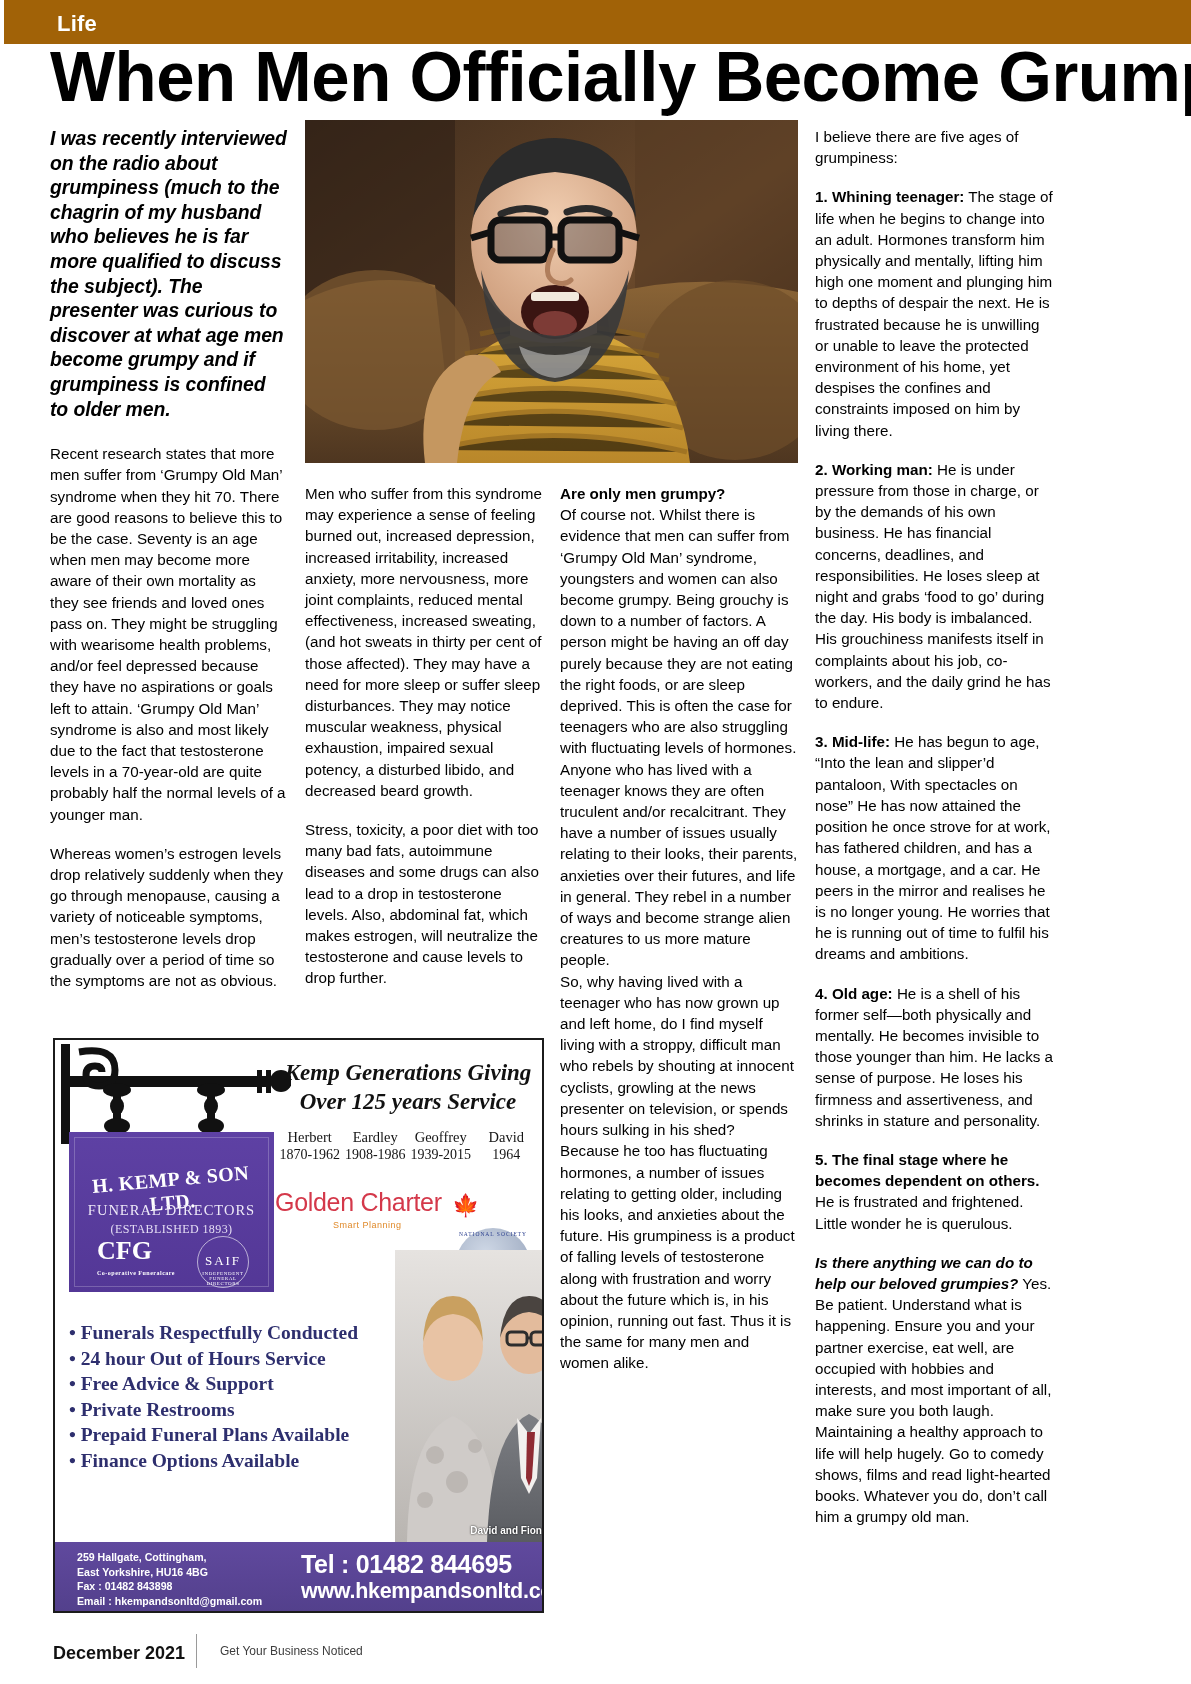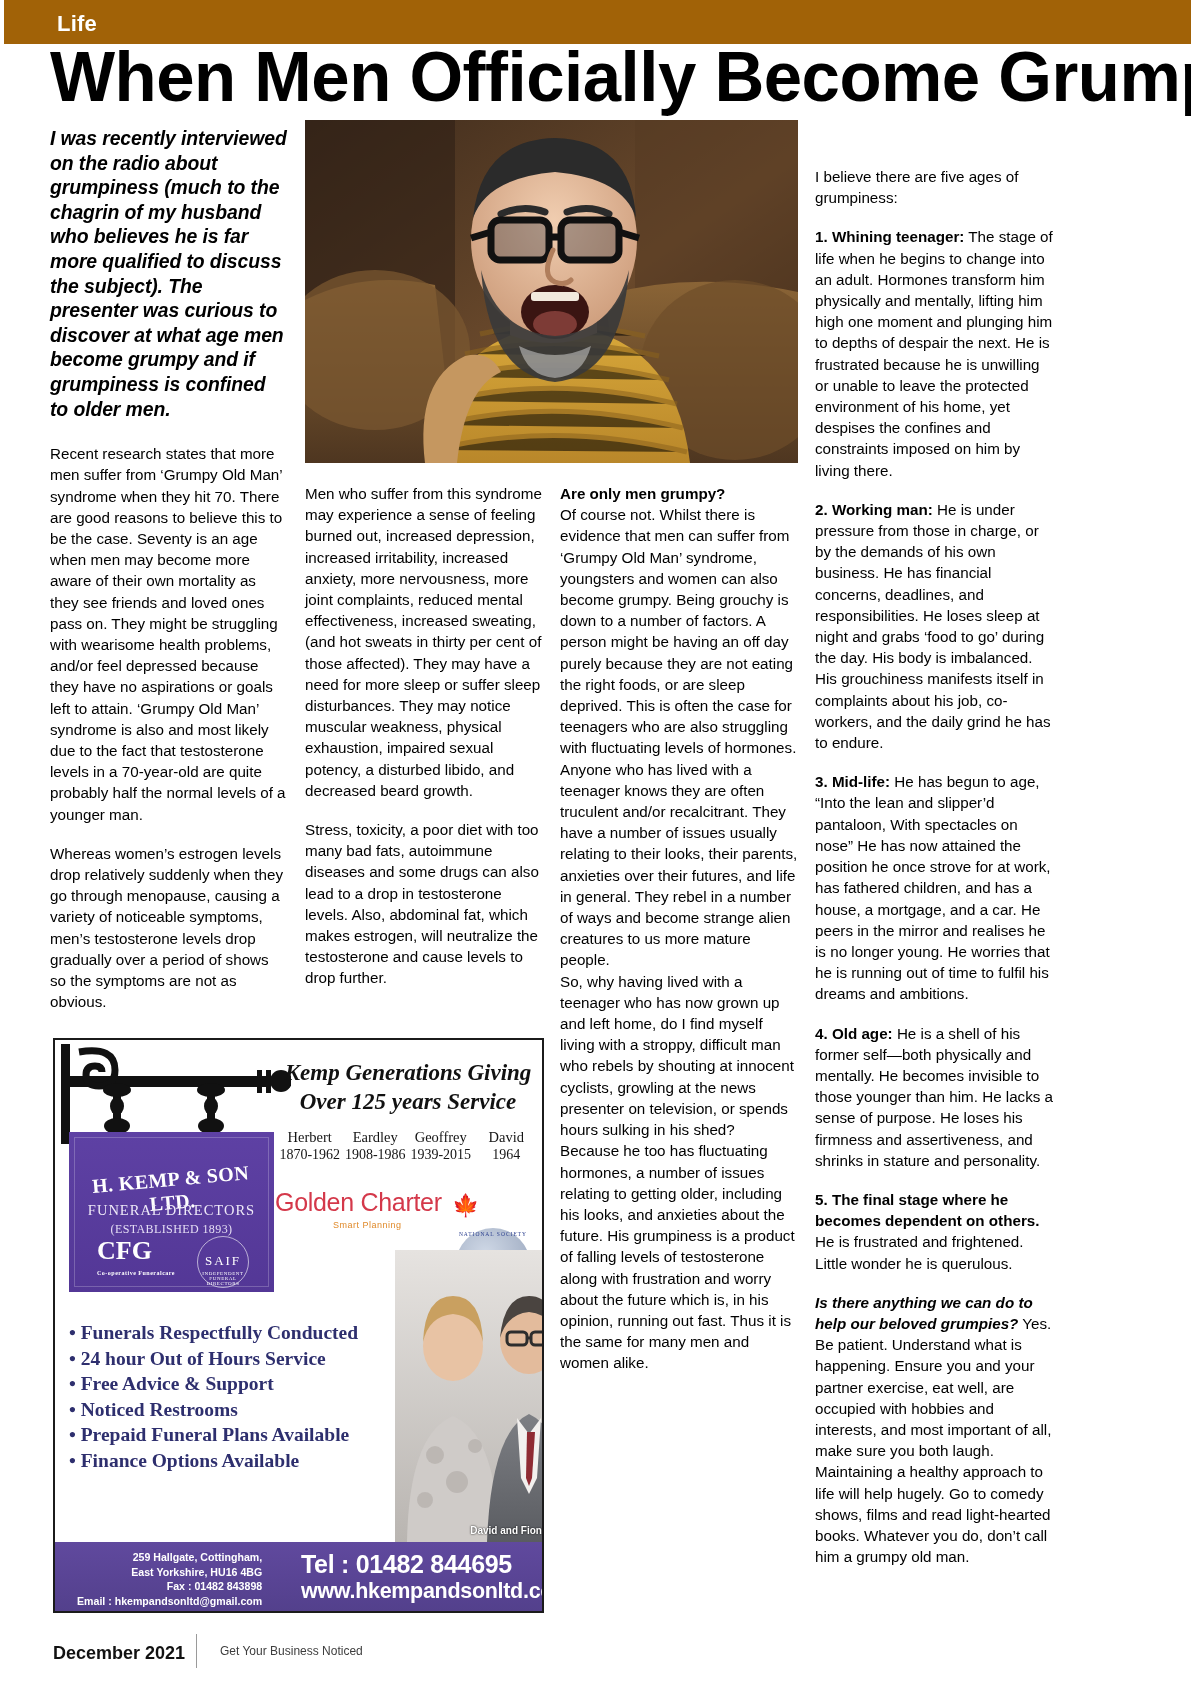--- a/index.html
+++ b/index.html
@@ -49,21 +49,21 @@
     transform: scaleX(0.985);
     transform-origin: left top;
     white-space: nowrap;
   }
 
   
   .col { position: absolute; }
   .c1 { left: 50px;  width: 238px; }
   .c2 { left: 305px; width: 238px; }
   .c3 { left: 560px; width: 238px; }
-  .c4 { left: 815px; width: 240px; margin-top: 40px; }
+  .c4 { left: 815px; width: 240px; }
 
   .body-text {
     font-family: "Liberation Sans", sans-serif;
     font-size: 15.2px;
     line-height: 21.2px;
     color: #000000;
     text-align: left;
   }
   .body-text p { margin: 0 0 18px 0; }
   .body-text p:last-child { margin-bottom: 0; }
@@ -255,21 +255,20 @@
     background: #5a4596;
     background: linear-gradient(180deg,#60499e,#53408c);
   }
   .ad-addr {
     position: absolute; left: 22px; top: 8px;
     color: #ffffff;
     font-family: "Liberation Sans", sans-serif;
     font-size: 10.6px;
     line-height: 14.6px;
     font-weight: bold;
-    text-align: right;
   }
   .ad-tel {
     position: absolute; left: 246px; top: 8px;
     color: #ffffff;
     font-family: "Liberation Sans", sans-serif;
     font-weight: bold;
   }
   .ad-tel .tel { font-size: 25px; line-height: 28px; letter-spacing: -0.3px; }
   .ad-tel .web { font-size: 21.5px; line-height: 26px; letter-spacing: -0.3px; }
 
@@ -367,21 +366,21 @@
       <path d="M214 226 q36 18 72 0 q-8 30 -36 32 q-28 -2 -36 -32 Z" fill="#d9d9d9" opacity="0.5"></path>
 
       <path d="M120 343 Q110 260 160 236 Q185 230 196 252 Q160 268 152 343 Z" fill="#c59760"></path>
     </svg>
   </div>
 
   <div class="col c1" style="top:126px;">
     <div class="standfirst">I was recently interviewed on the radio about grumpiness (much to the chagrin of my husband who believes he is far more qualified to discuss the subject). The presenter was curious to discover at what age men become grumpy and if grumpiness is confined to older men.</div>
     <div class="body-text" style="margin-top:22px;">
       <p>Recent research states that more men suffer from ‘Grumpy Old Man’ syndrome when they hit 70. There are good reasons to believe this to be the case. Seventy is an age when men may become more aware of their own mortality as they see friends and loved ones pass on. They might be struggling with wearisome health problems, and/or feel depressed because they have no aspirations or goals left to attain. ‘Grumpy Old Man’ syndrome is also and most likely due to the fact that testosterone levels in a 70-year-old are quite probably half the normal levels of a younger man.</p>
-      <p>Whereas women’s estrogen levels drop relatively suddenly when they go through menopause, causing a variety of noticeable symptoms, men’s testosterone levels drop gradually over a period of shows so the symptoms are not as obvious.</p>
+      <p>Whereas women’s estrogen levels drop relatively suddenly when they go through menopause, causing a variety of noticeable symptoms, men’s testosterone levels drop gradually over a period of time so the symptoms are not as obvious.</p>
     </div>
   </div>
 
   <div class="col c2" style="top:483px;">
     <div class="body-text">
       <p>Men who suffer from this syndrome may experience a sense of feeling burned out, increased depression, increased irritability, increased anxiety, more nervousness, more joint complaints, reduced mental effectiveness, increased sweating, (and hot sweats in thirty per cent of those affected). They may have a need for more sleep or suffer sleep disturbances. They may notice muscular weakness, physical exhaustion, impaired sexual potency, a disturbed libido, and decreased beard growth.</p>
       <p>Stress, toxicity, a poor diet with too many bad fats, autoimmune diseases and some drugs can also lead to a drop in testosterone levels. Also, abdominal fat, which makes estrogen, will neutralize the testosterone and cause levels to drop further.</p>
     </div>
   </div>
 
@@ -483,21 +482,21 @@
       <div class="bar">
         <span class="t">SAIF</span>
         <span class="l">INDEPENDENT  FUNERAL  DIRECTORS</span>
       </div>
     </div>
 
     <div class="bullets">
       <div><span class="dot">•</span> <span>Funerals Respectfully Conducted</span></div>
       <div><span class="dot">•</span> <span>24 hour Out of Hours Service</span></div>
       <div><span class="dot">•</span> <span>Free Advice &amp; Support</span></div>
-      <div><span class="dot">•</span> <span>Noticed Restrooms</span></div>
+      <div><span class="dot">•</span> <span>Private Restrooms</span></div>
       <div><span class="dot">•</span> <span>Prepaid Funeral Plans Available</span></div>
       <div><span class="dot">•</span> <span>Finance Options Available</span></div>
     </div>
 
     <div class="ad-photo">
       <svg width="187" height="292" viewBox="0 0 187 292">
         <defs>
           <linearGradient id="adbg" x1="0" y1="0" x2="0" y2="1">
             <stop offset="0%" stop-color="#e6e3e0"></stop>
             <stop offset="100%" stop-color="#b9b5b1"></stop>

